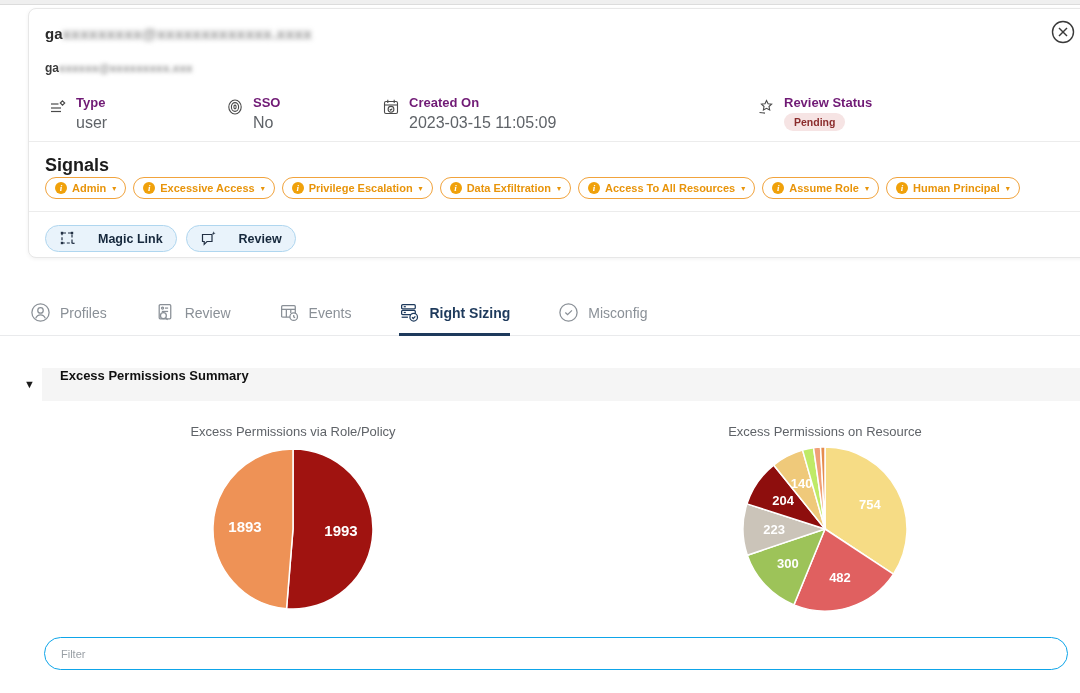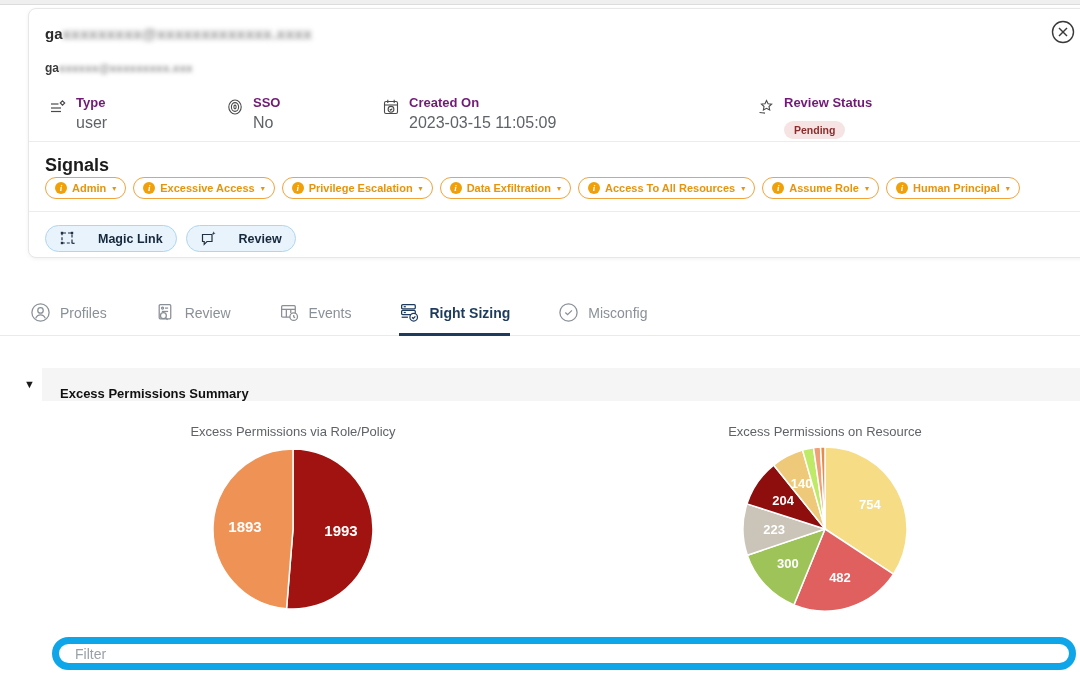--- a/index.html
+++ b/index.html
@@ -19,21 +19,21 @@
     font-weight:700; color:#2b2b2b; }
   .card-subtitle { position:absolute; left:16px; top:52px; font-size:12px;
     font-weight:700; color:#3a3a3a; }
   .redacted { filter:blur(2.6px); color:#8a8a8a; font-weight:600; letter-spacing:.5px; }
 
   .field { position:absolute; top:86px; display:flex; gap:9px; }
   .field .ficon { color:#4a4a4a; margin-top:3px; }
   .flabel { font-size:13px; font-weight:700; color:#701a75; }
   .fvalue { font-size:16px; color:#5f6368; margin-top:4px; }
   .badge { display:inline-block; background:var(--badge-bg); color:var(--badge-text);
-    font-size:10.5px; font-weight:700; padding:3px 10px; border-radius:9px; margin-top:11px; }
+    font-size:10.5px; font-weight:700; padding:3px 10px; border-radius:9px; margin-top:3px; }
 
   .hr { position:absolute; left:0; width:100%; height:1px; background:#ececec; }
 
   .signals-label { position:absolute; left:16px; top:146px; font-size:18px;
     font-weight:700; color:#1c1c1c; }
   .chips { position:absolute; left:16px; top:168px; display:flex; gap:7px; }
   .chip { display:flex; align-items:center; gap:5px; height:22px; padding:0 9px;
     border:1px solid var(--chip-border); border-radius:12px; background:#fff;
     color:var(--chip-text); font-size:11px; font-weight:600; cursor:pointer; white-space:nowrap; }
   .info-dot { width:12px; height:12px; border-radius:50%; background:var(--chip-icon-bg);
@@ -57,33 +57,33 @@
   .tab.active { color:var(--tab-active); }
   .tab.active .tlabel { font-weight:700; }
   .tab.active::after { content:""; position:absolute; left:0; right:0; bottom:-1px;
     height:3px; background:var(--accent-underline); }
 
   
   .summary-row { position:absolute; left:0; top:368px; width:1080px; height:33px; }
   .collapse-arrow { position:absolute; left:24px; top:10px; font-size:11px; color:#1b1b1b;
     cursor:pointer; }
   .summary-bar { position:absolute; left:42px; right:0; top:0; height:33px;
-    background:#f5f5f5; display:flex; align-items:flex-end; padding-left:18px;
+    background:#f5f5f5; display:flex; align-items:flex-start; padding-left:18px;
     font-size:13px; font-weight:700; color:#101010; cursor:pointer; }
 
   
   .charts { position:absolute; top:424px; left:0; width:1080px; height:205px; }
   .chart { position:absolute; top:0; width:380px; text-align:center; }
   .chart-title { font-size:13px; color:#5f6368; margin-bottom:3px; }
   .chart svg { display:block; margin:0 auto; }
   .chart svg text { font-family:"Liberation Sans","DejaVu Sans",sans-serif; }
 
   
-  .filter-input { position:absolute; left:52px; top:637px; width:1024px; height:33px;
-    border:7px solid #0ea5e9; border-radius:17px; padding:0 16px; font-size:14px;
+  .filter-input { position:absolute; left:44px; top:637px; width:1024px; height:33px;
+    border:1px solid #0ea5e9; border-radius:17px; padding:0 16px; font-size:11px;
     color:#333; outline:none; font-family:inherit; background:#fff; }
   .filter-input::placeholder { color:#9aa0a6; }
 
   svg.icn { display:block; }
 </style>
 </head>
 <body>
 
 <div class="top-strip"></div>
 

